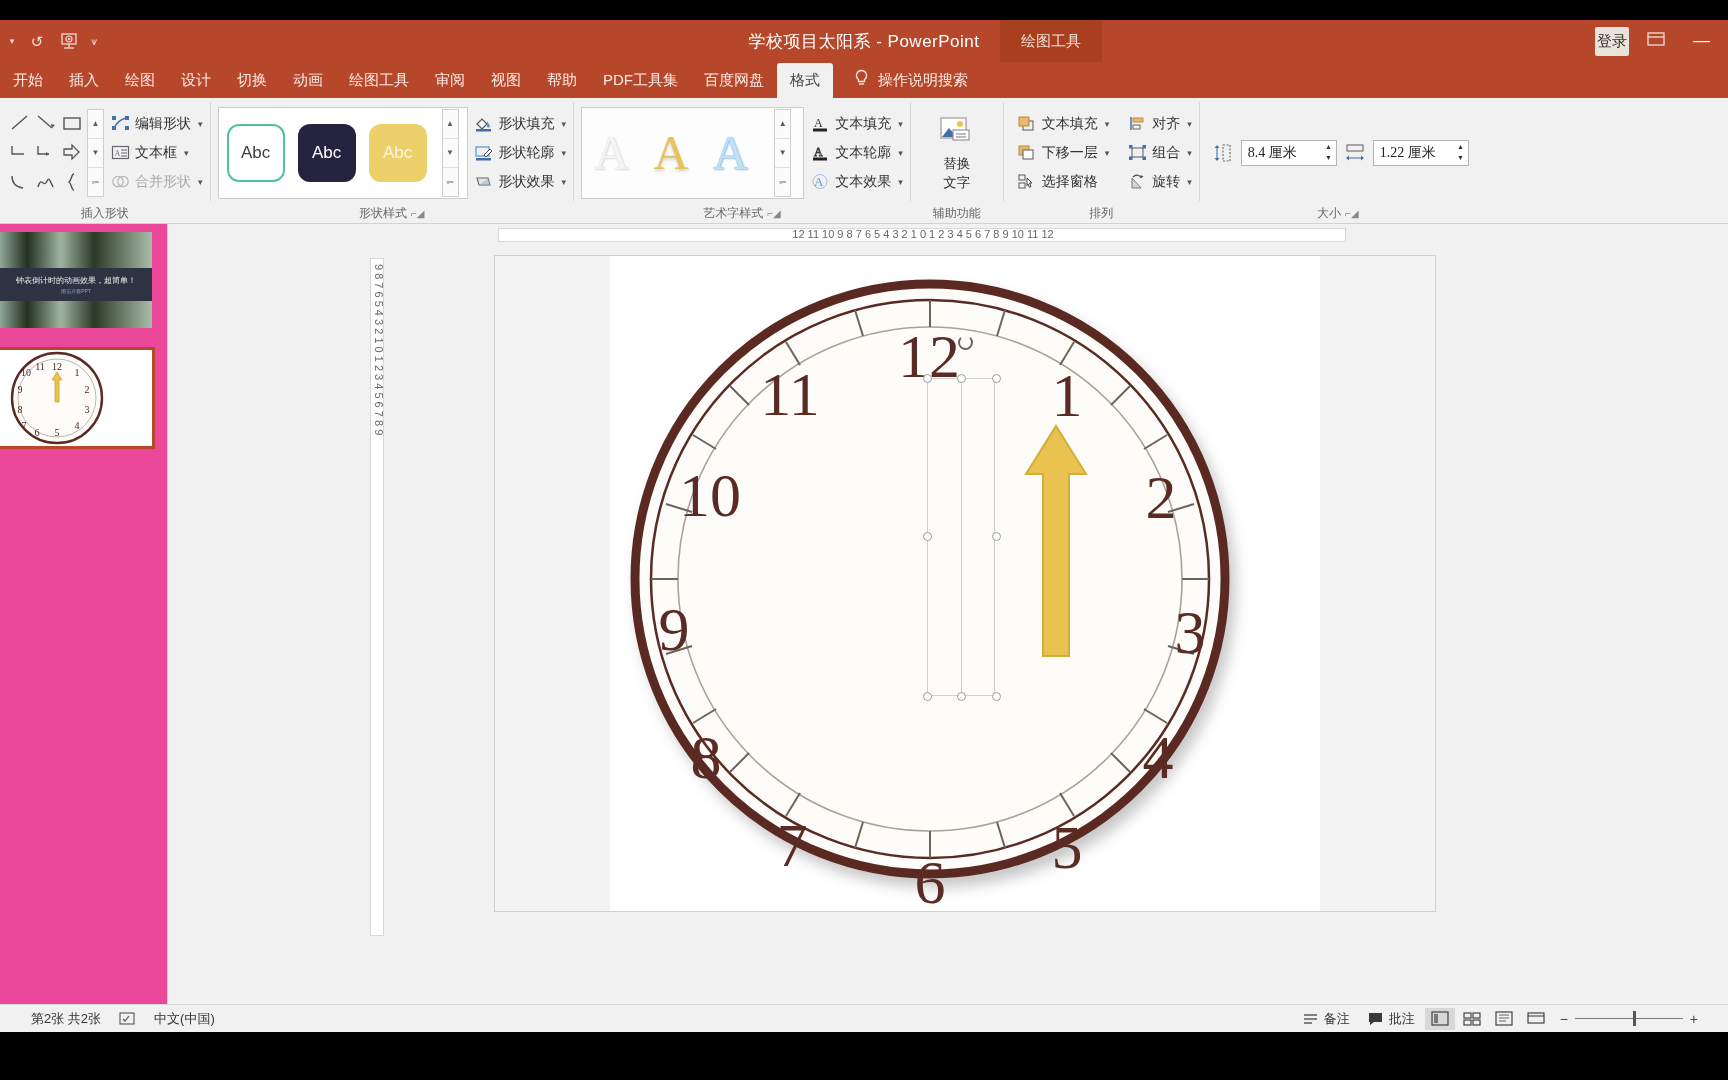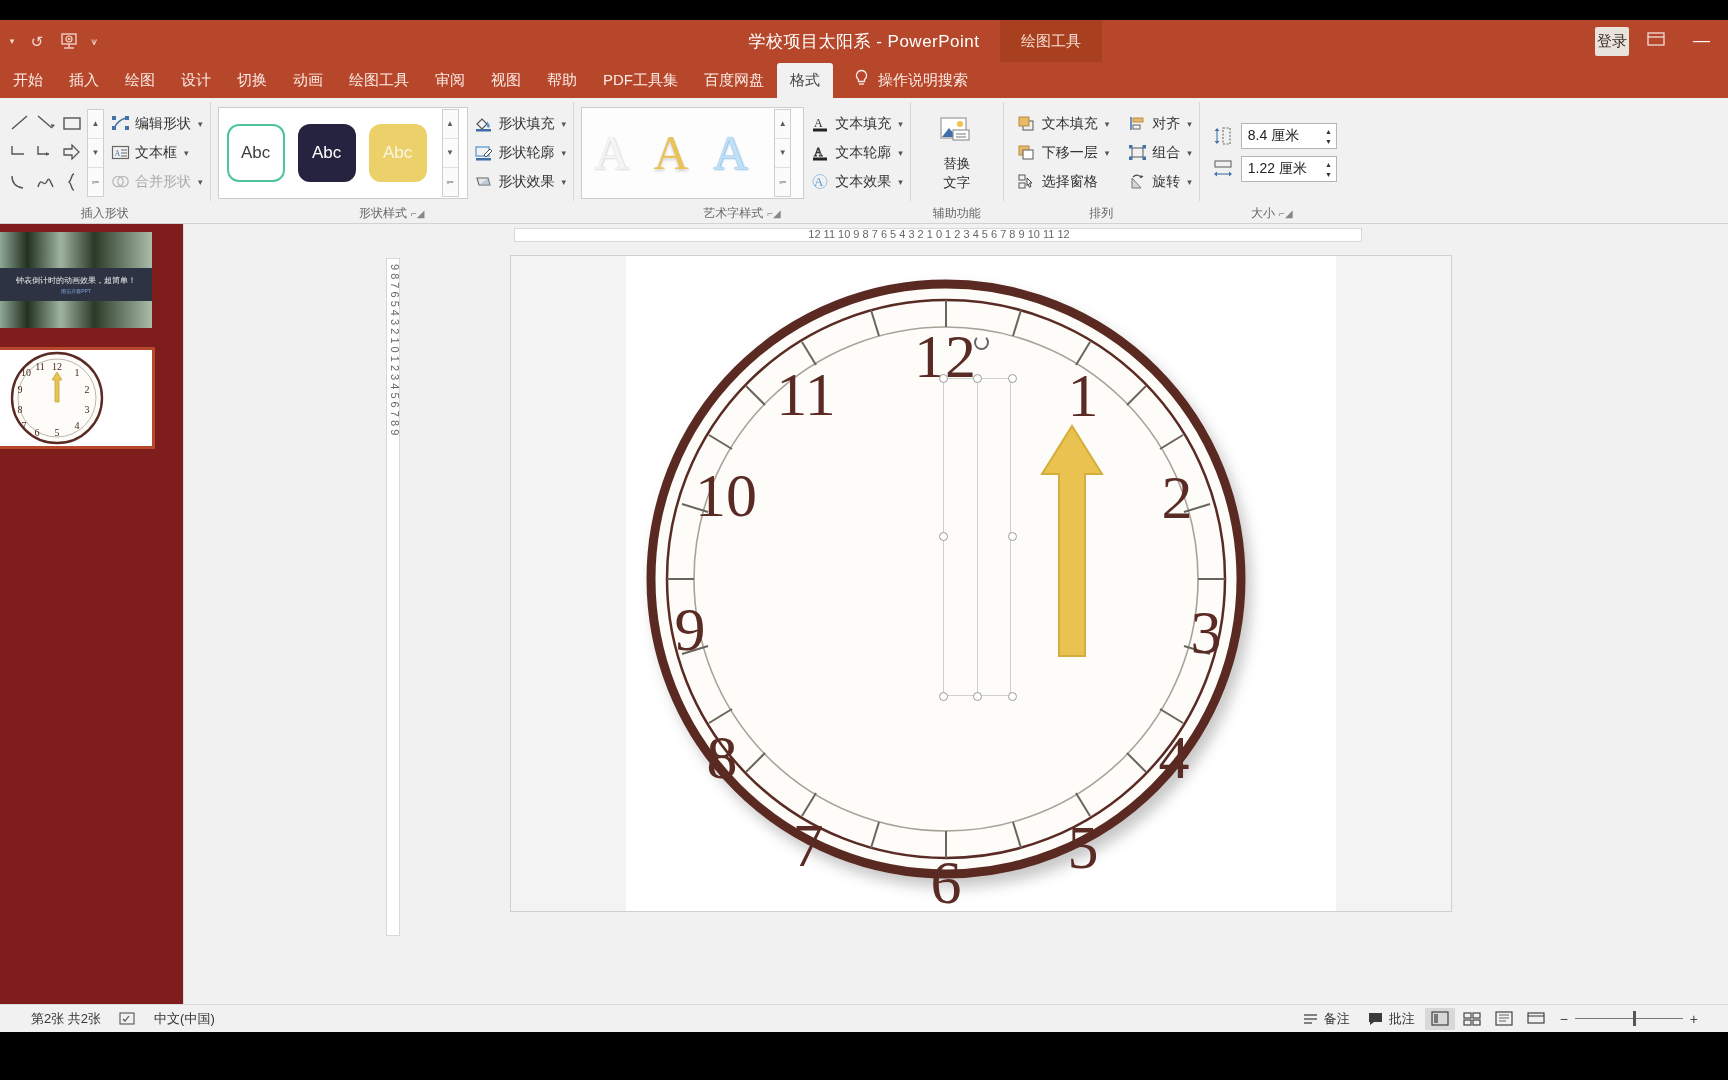--- a/index.html
+++ b/index.html
@@ -130,34 +130,34 @@
   .wa3 { color: #bfe0f5; text-shadow: 0 0 1px #5b9bd5, 1px 1px 2px #9cc7ea; }
 
   
   .bigbtn {
     width: 72px; display: flex; flex-direction: column; align-items: center;
     gap: 3px; font-size: 13.5px; color: #333; line-height: 1.18; text-align: center;
   }
   .bigbtn .bi { width: 40px; height: 38px; }
 
   
-  .size-rows { display: flex; flex-direction: column; gap: 7px; padding-left: 5px; }
+  .size-rows { display: flex; gap: 7px; padding-left: 5px; font-family: Liberation Serif, serif; }
   .size-row { display: flex; align-items: center; gap: 5px; }
   .size-ico { width: 24px; height: 20px; }
   .spin {
     width: 96px; height: 26px; border: 1px solid #b5b5b5; background: #fff;
     display: flex; align-items: center; padding: 0 4px 0 6px; font-size: 14px; color: #222;
   }
   .spin span.v { flex: 1; white-space: nowrap; }
   .spin .arrows { display: flex; flex-direction: column; gap: 3px; font-size: 7px; color: #333; }
 
   
   .main { flex: 1; display: flex; min-height: 0; background: #f1f1f1; position: relative; }
   .thumbs {
-    width: 184px; background: #7f1d1d; border-right: 1px solid #d9d9d9;
+    width: 168px; background: #ec4899; border-right: 1px solid #d9d9d9;
     padding: 8px 0 0 0; overflow: hidden; flex-shrink: 0;
   }
   .thumb { width: 152px; height: 96px; margin: 0 0 22px 0; position: relative; background: #fff; }
   .thumb.sel { outline: 3px solid #b7472a; }
   .t1 { background: linear-gradient(90deg,#8fa896 0%,#22301f 18%,#9fb4a2 40%,#2b3a27 62%,#a9bdaa 100%); }
   .t1 .band {
     position: absolute; left: 0; right: 0; top: 38%; height: 34%;
     background: #2e3344; display: flex; flex-direction: column;
     align-items: center; justify-content: center; gap: 2px;
   }

